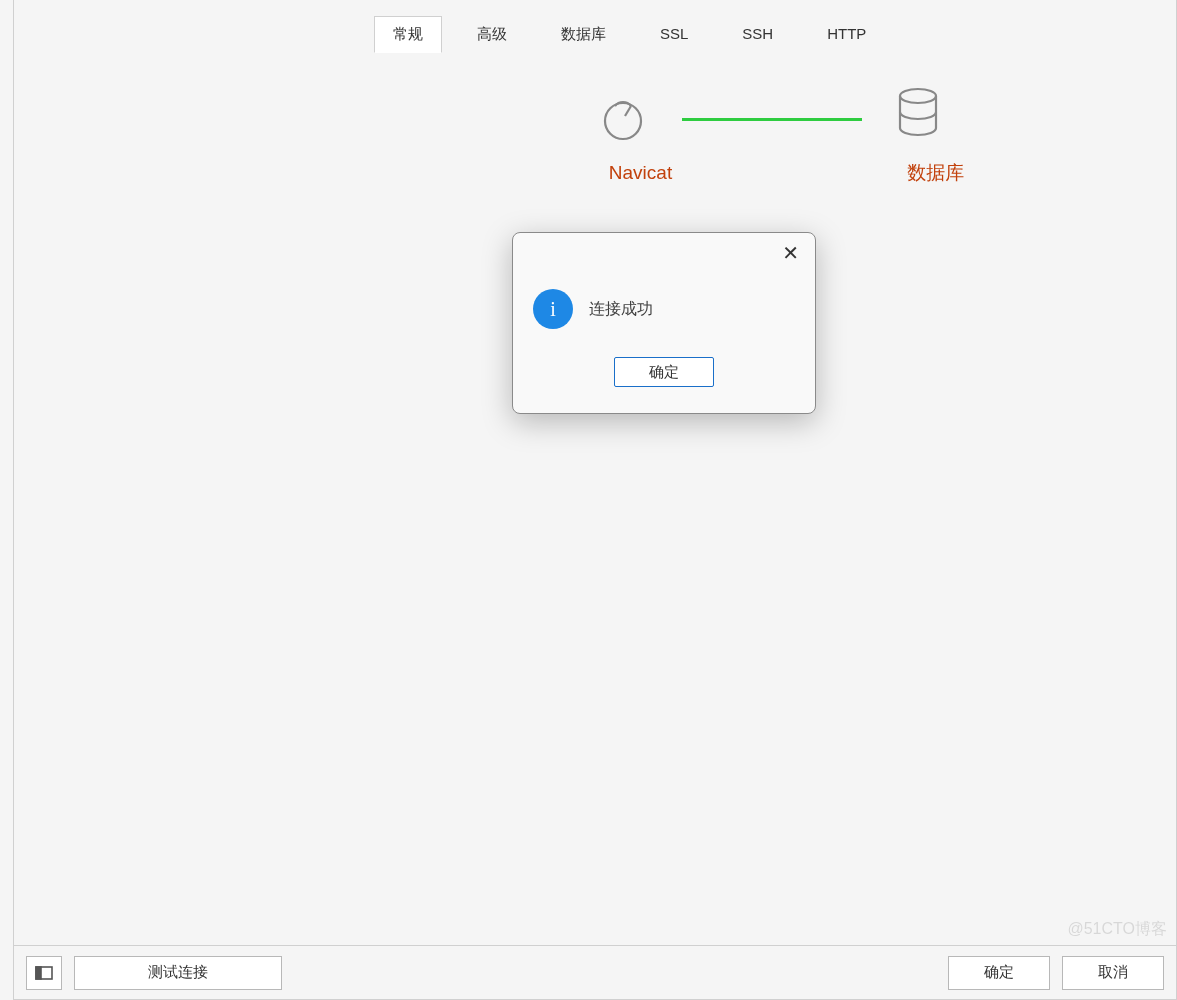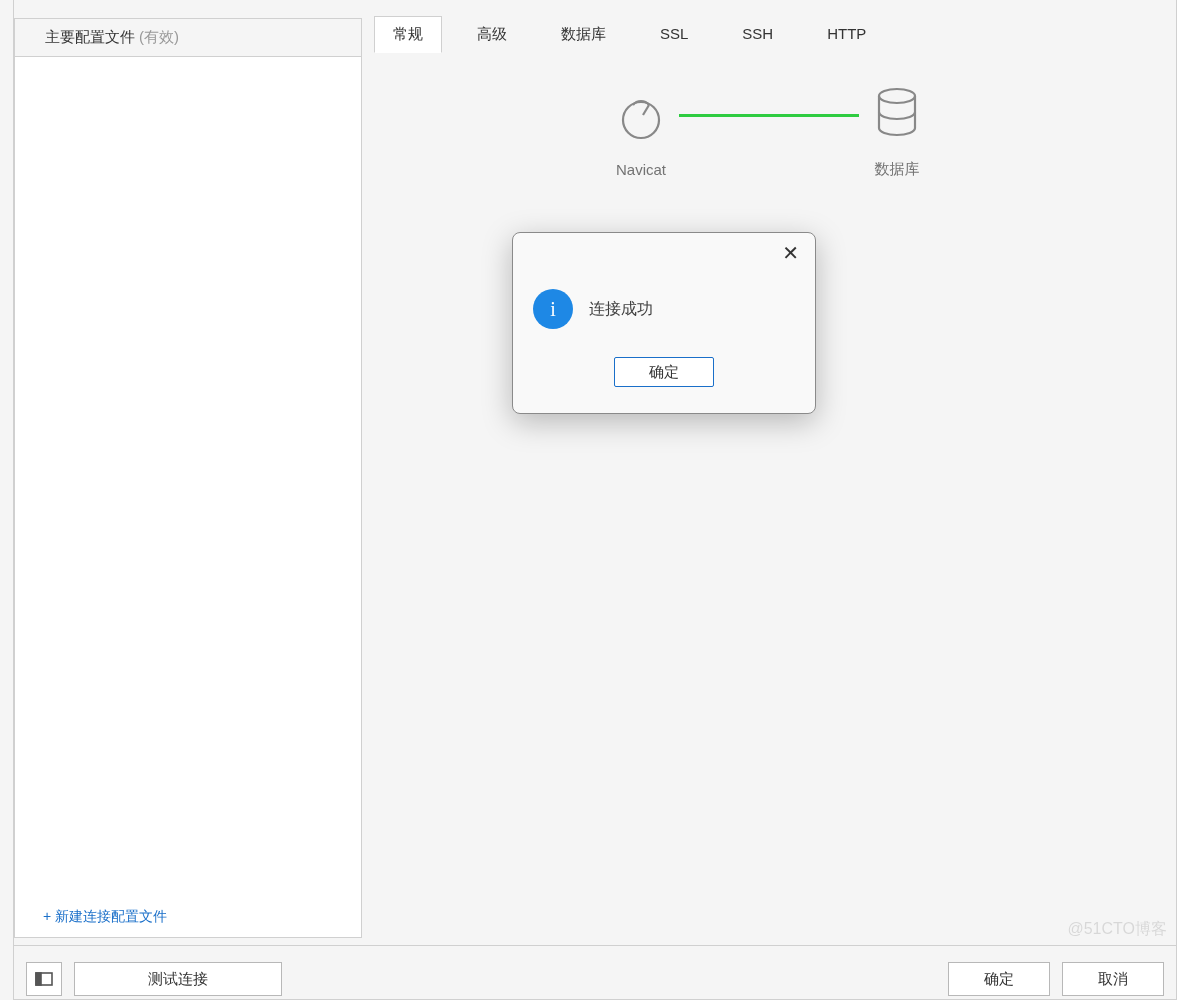--- a/index.html
+++ b/index.html
@@ -14,36 +14,36 @@
 .sidebar-footer a { color: #1a6fc9; font-size: 14px; text-decoration: none; }
 
 .tabs { position: absolute; left: 360px; top: 16px; display: flex; gap: 16px; }
 .tab { padding: 8px 18px; font-size: 15px; color: #333; cursor: pointer; border: 1px solid transparent; }
 .tab.active { background: #fff; border: 1px solid #d0d0d0; border-bottom: 1px solid #fff; }
 
 .main { position: absolute; left: 360px; top: 50px; right: 12px; height: 888px; background: transparent; }
 
 .diagram { display: flex; align-items: center; justify-content: center; gap: 0; margin-top: 34px; }
 .diagram-col { display: flex; flex-direction: column; align-items: center; gap: 16px; }
-.diagram-label { font-size: 15px; color: #737373; }
+.diagram-label { font-size: 19px; color: #c2410c; margin-left: 35px; }
 .diagram-line { width: 180px; height: 3px; background: #2ecc40; margin: 0 10px 32px 10px; }
 
 .icon-app svg, .icon-db svg { width: 56px; height: 56px; }
 
 .form { margin-top: 50px; padding-left: 16px; }
 .form-row { display: flex; align-items: center; margin-bottom: 14px; }
 .form-row.gap-after { margin-bottom: 48px; }
 .form-label { width: 252px; font-size: 15px; color: #333; }
 .form-input { width: 470px; height: 30px; border: 1px solid #c0c0c0; border-top-color: #a0a0a0; background: #fff; padding: 0 8px; font-size: 14px; }
 .form-input.short { width: 290px; border: none; border-bottom: 1px solid #999; background: transparent; }
 .form-input.noborder { border: none; background: transparent; }
 .checkbox-row { margin-left: 252px; display: flex; align-items: center; gap: 8px; margin-top: 8px; font-size: 15px; color: #333; }
 .checkbox { width: 19px; height: 19px; border-radius: 4px; background: #1976d2; display: inline-flex; align-items: center; justify-content: center; color: #fff; font-size: 14px; }
 
-.footer { position: absolute; left: 0; right: 0; bottom: 0; height: 54px; background: #f5f5f5; border-top: 1px solid #d0d0d0; display: flex; align-items: flex-start; padding: 16px 12px; }
+.footer { position: absolute; left: 0; right: 0; bottom: 0; height: 54px; background: #f5f5f5; border-top: 1px solid #d0d0d0; display: flex; align-items: center; padding: 16px 12px; }
 .footer-left { display: flex; align-items: center; gap: 12px; }
 .footer-right { margin-left: auto; display: flex; gap: 12px; }
 .btn { height: 34px; min-width: 102px; background: #fff; border: 1px solid #b8b8b8; font-size: 15px; color: #333; cursor: pointer; padding: 0 18px; }
 .btn-wide { min-width: 208px; }
 .icon-btn { width: 36px; height: 34px; border: 1px solid #b8b8b8; background: #fff; display: inline-flex; align-items: center; justify-content: center; cursor: pointer; }
 .icon-btn svg { width: 18px; height: 14px; }
 
 .modal { position: absolute; left: 512px; top: 232px; width: 304px; height: 182px; background: #f9f9f9; border: 1px solid #8a8a8a; border-radius: 8px; box-shadow: 0 8px 30px rgba(0,0,0,0.25); }
 .modal-close { position: absolute; top: 10px; right: 16px; font-size: 20px; color: #333; cursor: pointer; line-height: 1; }
 .modal-body { display: flex; align-items: center; gap: 16px; padding: 56px 0 0 20px; }
@@ -52,29 +52,20 @@
 .modal-footer { display: flex; justify-content: center; margin-top: 28px; }
 .modal-btn { height: 30px; min-width: 100px; background: #fff; border: 1px solid #1a6fc9; color: #333; font-size: 15px; cursor: pointer; border-radius: 2px; }
 
 .watermark { position: absolute; right: 10px; bottom: 60px; font-size: 16px; color: rgba(0,0,0,0.12); text-align: right; }
 </style>
 </head>
 <body>
 
 <div class="window">
 
-  <div class="sidebar">
-    <div class="sidebar-header">
-      <span>主要配置文件</span>
-      <span class="suffix">(有效)</span>
-    </div>
-    <div class="sidebar-footer">
-      <a href="#">+ 新建连接配置文件</a>
-    </div>
-  </div>
 
   <div class="tabs">
     <div class="tab active">常规</div>
     <div class="tab">高级</div>
     <div class="tab">数据库</div>
     <div class="tab">SSL</div>
     <div class="tab">SSH</div>
     <div class="tab">HTTP</div>
   </div>
 

